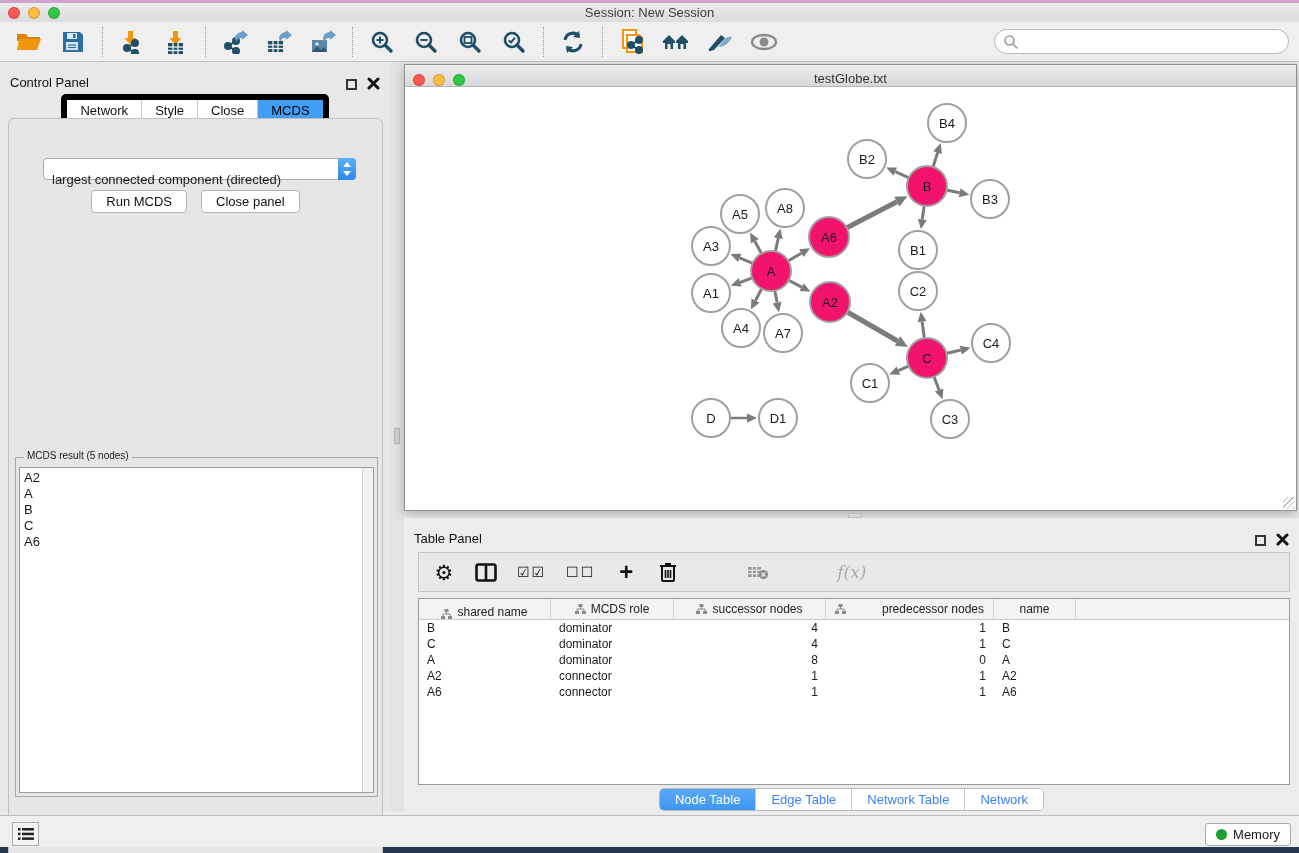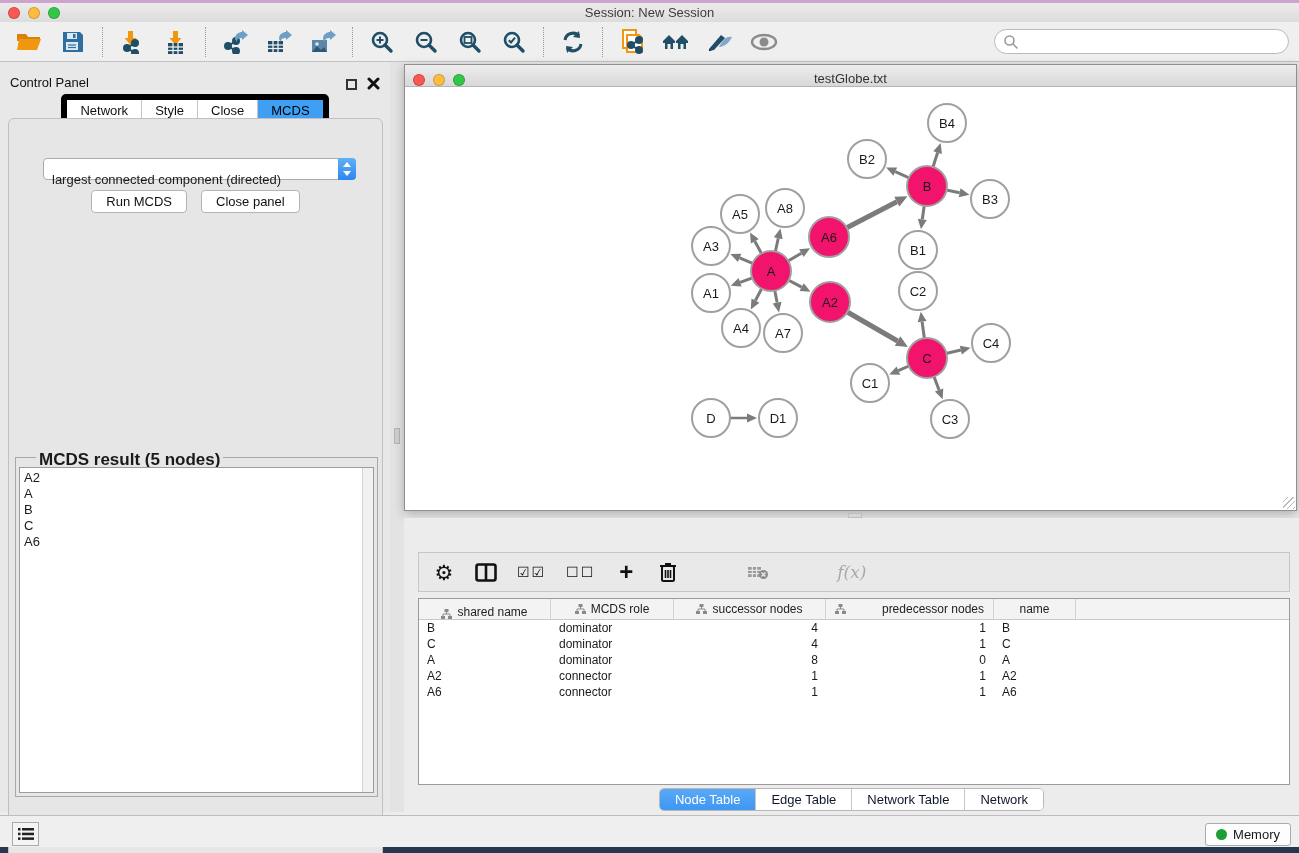--- a/index.html
+++ b/index.html
@@ -43,21 +43,21 @@
   #opt-label { text-align:center; margin-top:16px; font-size:13px; }
   #criterion-select { position:absolute; left:34px; top:39px; width:313px; height:22px; background:#fff; border:1px solid #ababab; border-radius:4px; display:flex; align-items:center; }
   #criterion-value { flex:1; padding-left:8px; font-size:13px; white-space:nowrap;margin-top:20px; }
   #criterion-spinner { width:18px; height:22px; margin-right:-1px; background:linear-gradient(#5fb0f7,#2e87ee); border-radius:0 4px 4px 0; position:relative; }
   .spin-up,.spin-down { position:absolute; left:5px; width:0; height:0; border-left:4px solid transparent; border-right:4px solid transparent; }
   .spin-up { top:4px; border-bottom:5px solid #fff; }
   .spin-down { bottom:4px; border-top:5px solid #fff; }
   .cp-buttons { position:absolute; left:0; top:71px; width:100%; display:flex; justify-content:center; gap:14px; }
   .btn { background:#fff; border:1px solid #b4b4b4; border-radius:4px; padding:3px 14px; font-size:13px; color:#111; }
   #result-group { position:absolute; left:6px; top:338px; width:363px; height:340px; border:1px solid #a8a8a8; }
-  #result-title { position:absolute; left:20px; top:-8px; background:#e6e6e6; padding:0 3px; font-size:17px;font-weight:bold; }
+  #result-title { position:absolute; left:8px; top:-8px; background:#e6e6e6; padding:0 3px; font-size:10px; }
   #result-list { position:absolute; left:3px; top:9px; width:355px; height:326px; background:#fff; border:1px solid #9c9c9c; font-size:13px; display:flex; }
   #result-items { flex:1; padding:2px 4px; }
   .result-item { height:16px; line-height:16px; }
   #result-scroll { width:11px; background:#f1f1f1; border-left:1px solid #d5d5d5; }
 
   
   #v-divider { left:390px; top:62px; width:14px; height:750px; background:#e3e3e3; }
   #v-handle { left:394px; top:428px; width:6px; height:16px; background:#cfcfcf; border:1px solid #b5b5b5; }
   #h-handle { left:848px; top:513px; width:14px; height:5px; background:#d6d6d6; border:1px solid #bdbdbd; }
 
@@ -81,21 +81,21 @@
   .checks { font-size:14px; letter-spacing:2px; }
   .plus-glyph { font-size:24px; font-weight:bold; line-height:22px; }
   .fx-glyph { font-family:"DejaVu Serif", serif; font-style:italic; font-size:17px; color:#a9a9a9; }
   #data-table { position:absolute; left:14px; top:80px; width:872px; height:187px; background:#fff; border:1px solid #9a9a9a; overflow:hidden; }
   #thead { display:flex; height:21px; background:#f3f3f3; border-bottom:1px solid #c9c9c9; font-size:12px; }
   .th { display:flex; align-items:center; justify-content:center; gap:5px; border-right:1px solid #d2d2d2; color:#222; }
   .tr { display:flex; height:16px; font-size:12px; align-items:center; }
   .td { padding:0 8px; white-space:nowrap; overflow:hidden; }
   #tp-tabs { position:absolute; left:0; top:270px; width:100%; display:flex; justify-content:center; }
   .tp-seg { display:flex; border:1px solid #b8b8b8; border-radius:5px; overflow:hidden; background:#fff; }
-  .tp-tab { padding:3px 15px; font-size:13px; border-right:1px solid #c6c6c6; background:#fff; color:#0f172a; }
+  .tp-tab { padding:3px 15px; font-size:13px; border-right:1px solid #c6c6c6; background:#fff; color:#3b82f6; }
   .tp-tab:last-child { border-right:none; }
   .tp-tab.active { background:linear-gradient(#5aa9f6,#3d97f3); color:#fff; }
 
   
   #status-bar { left:0; top:815px; width:1299px; height:32px; background:#efefef; border-top:1px solid #bdbdbd; }
   #list-btn { position:absolute; left:12px; top:6px; width:27px; height:24px; background:#f4f4f4; border:1px solid #ababab; display:flex; align-items:center; justify-content:center; }
   #memory-btn { position:absolute; right:8px; top:7px; height:23px; background:#fdfdfd; border:1px solid #ababab; border-radius:3px; display:flex; align-items:center; gap:6px; padding:0 10px; font-size:13px; }
   #memory-dot { width:11px; height:11px; border-radius:50%; background:#1d9e33; }
   svg { display:block; }
 </style>
@@ -475,20 +475,30 @@
           <circle cx="373" cy="331" r="19" fill="#ffffff" stroke="#a0a0a0" stroke-width="2"></circle>
           <text x="373" y="335.5" text-anchor="middle" font-size="13" fill="#1a1a1a" font-family="Liberation Sans, sans-serif">D1</text>
         </g>
       </svg>
     <div id="resize-grip"></div>
   </div>
 </div>
 <div id="h-handle" class="abs"></div>
 
 <div id="table-panel" class="abs">
+  <div class="panel-head">
+    <span class="panel-title">Table Panel</span>
+    <span class="spacer"></span>
+    <span class="float-btn"></span>
+    <span class="close-btn">
+      <svg width="13" height="13" viewBox="0 0 13 13">
+          <path d="M2 2 L11 11 M11 2 L2 11" stroke="#111" stroke-width="3" stroke-linecap="round"></path>
+        </svg>
+    </span>
+  </div>
   <div id="tp-toolbar">
       <div class="tp-icon">
         <span class="gear-glyph">⚙</span>
       </div>
       <div class="tp-icon">
         <svg width="22" height="19" viewBox="0 0 22 19">
           <rect x="1.5" y="1.5" width="19" height="16" rx="2" fill="none" stroke="#111" stroke-width="2.6"></rect>
           <line x1="11" y1="2" x2="11" y2="17" stroke="#111" stroke-width="2.6"></line>
         </svg>
       </div>

